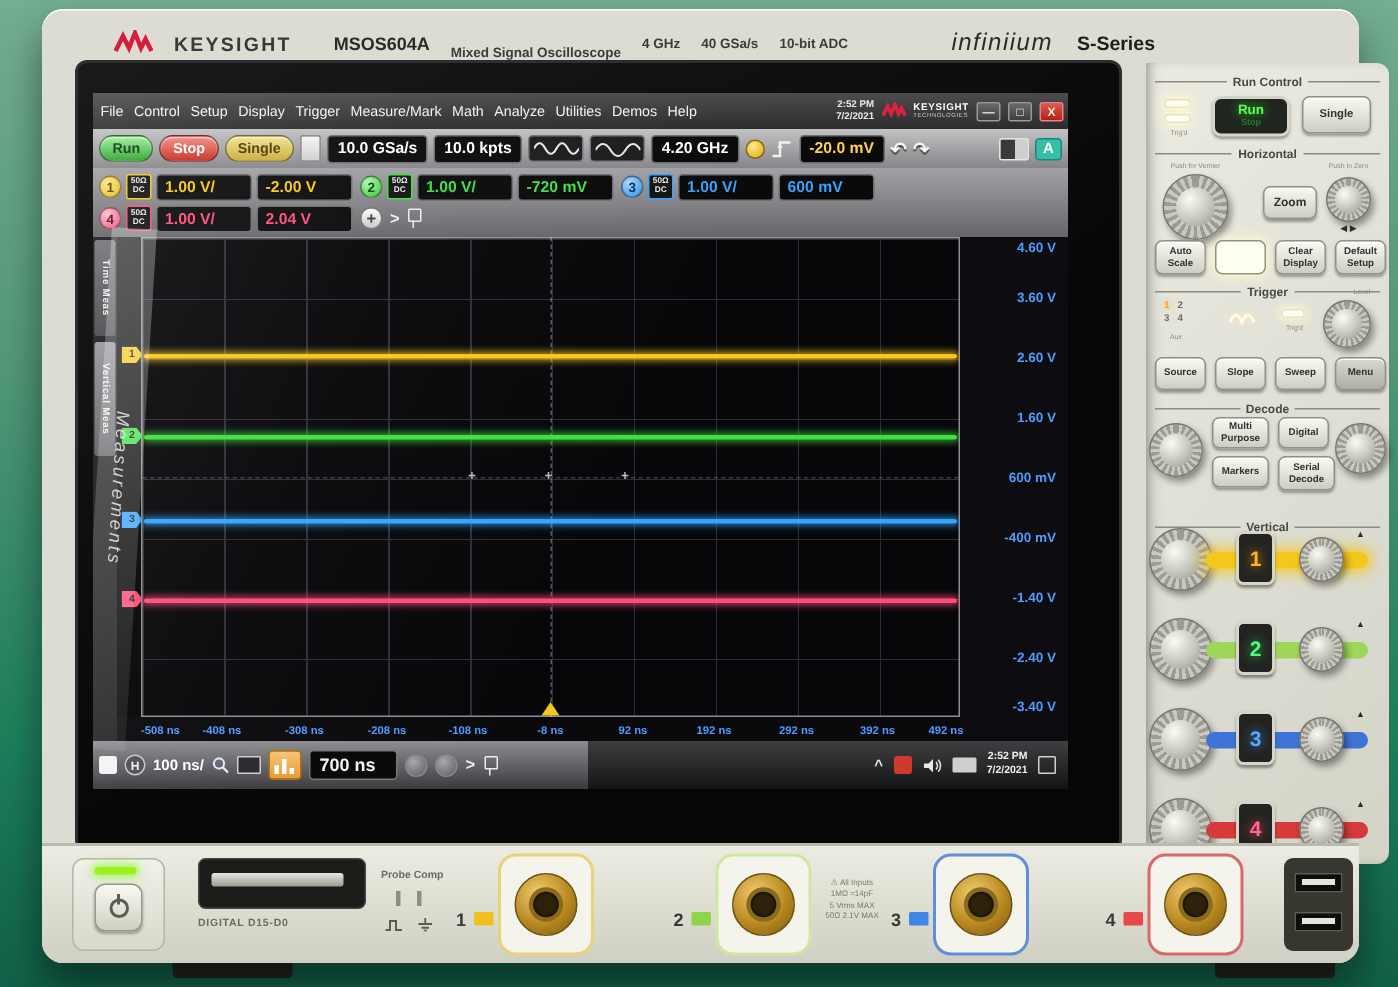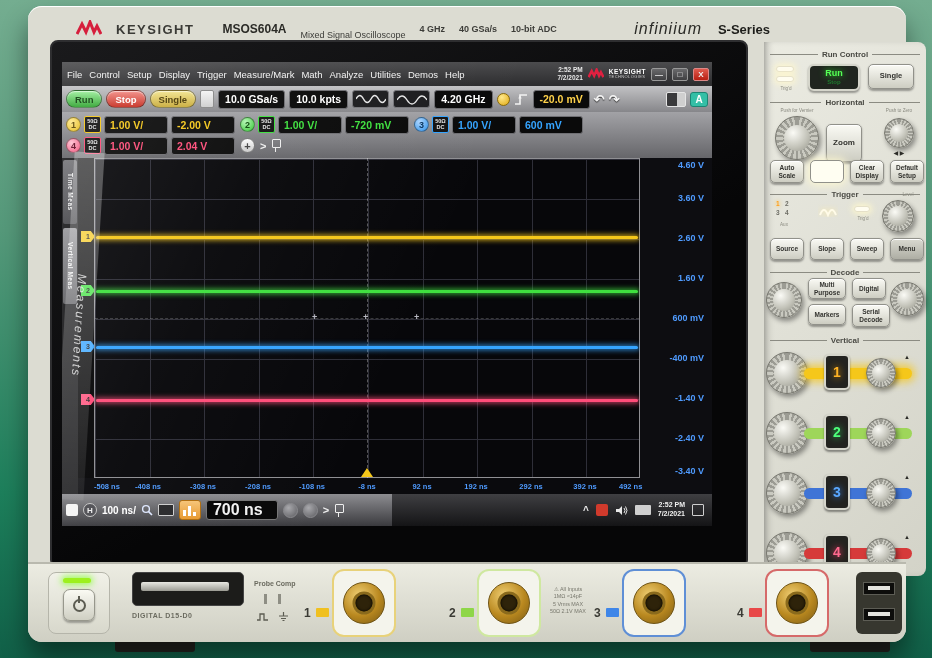--- a/index.html
+++ b/index.html
@@ -11,21 +11,21 @@
   .scope { position:absolute; left:28px; top:6px; width:878px; height:636px; border-radius:14px;
     background:linear-gradient(160deg,#f2f2ea 0%,#dededfb 40%,#d4d4c9 100%);
     background-color:#dcdcd2; box-shadow:0 16px 26px rgba(0,0,0,.45), inset 0 1px 0 #fff; }
   .foot { position:absolute; height:12px; background:#23231f; border-radius:3px; top:640px; }
 
   
   .bezel-row { position:absolute; left:48px; top:10px; right:18px; height:26px; display:flex; align-items:center; gap:14px; }
   .spark { width:26px; height:18px; }
   .brand { font-weight:bold; font-size:13px; letter-spacing:1.5px; color:#3a3a36; }
   .model { font-weight:bold; font-size:12px; color:#2b2b27; margin-left:14px; }
-  .sub { font-size:9px; font-weight:normal; color:#3c3c38;margin-top:12px; }
+  .sub { font-size:9px; font-weight:bold; color:#3c3c38;margin-top:12px; }
   .spec { font-size:9px; font-weight:bold; color:#3c3c38; }
   .series { margin-left:auto; margin-right:118px; display:flex; align-items:baseline; gap:16px; }
   .infiniium { font-size:16px; color:#2b2b27; letter-spacing:1px; font-style:italic; }
   .sseries { font-size:13px; font-weight:bold; color:#1d1d1a; }
 
   
   .screen-bezel { position:absolute; left:22px; top:34px; width:698px; height:528px; border-radius:8px;
     background:linear-gradient(150deg,#1a1a1c,#060607 60%); border:2px solid #2e2e30; }
   .display { position:absolute; left:34px; top:56px; width:650px; height:464px; background:#000; overflow:hidden; }
   .display::after { content:""; position:absolute; inset:0; pointer-events:none;
@@ -132,21 +132,21 @@
   .bb { position:relative; z-index:1; }
   .app-ic { width:12px; height:12px; background:#f4f4f4; border-radius:2px; }
   .hcirc { width:14px; height:14px; border-radius:50%; border:1px solid #c9c9c9; color:#f0f0f0; font-size:8px;
     font-weight:bold; display:flex; align-items:center; justify-content:center; background:#55555a; }
   .hscale { color:#fff; font-size:10px; font-weight:bold; }
   .mon-ic { width:16px; height:12px; border:1px solid #cfcfcf; border-radius:1px; background:#2e2e30; }
   .hist-ic { width:22px; height:20px; background:linear-gradient(#f6c579,#e89b33); border:1px solid #b06f12;
     border-radius:3px; display:flex; align-items:flex-end; justify-content:center; gap:2px; padding:3px; }
   .hist-ic i { display:block; width:3px; background:#fff; }
   .delaybox { height:20px; background:#0a0a0a; border:1px solid #777; border-radius:3px; color:#f2f2f2;
-    font-size:16px; font-weight:bold; display:flex; align-items:center; padding:0 14px 0 6px; }
+    font-size:12px; font-weight:bold; display:flex; align-items:center; padding:0 14px 0 6px; }
   .circ-ic { width:15px; height:15px; border-radius:50%; background:radial-gradient(circle at 35% 30%,#a9a9ad,#5c5c60); border:1px solid #8a8a8e; }
   .tray { margin-left:auto; display:flex; align-items:center; gap:7px; padding-right:4px; }
   .caret { color:#e8e8e8; font-size:10px; font-weight:bold; }
   .red-ic { width:12px; height:12px; background:#d03a2c; border-radius:2px; }
   .kb-ic { width:16px; height:10px; background:#cfcfcf; border-radius:1px; }
   .tray-clock { color:#f0f0f0; font-size:7px; line-height:1.25; text-align:right; font-weight:bold; }
   .notif-ic { width:12px; height:12px; border:1px solid #cfcfcf; border-radius:1px; background:transparent; }
   .pin-ic { position:relative; width:9px; height:13px; }
   .pin-ic::before { content:""; position:absolute; left:1px; top:0; width:7px; height:7px; border:1px solid #eee; border-radius:1px; }
   .pin-ic::after { content:""; position:absolute; left:4px; top:8px; width:1px; height:5px; background:#eee; }
@@ -453,21 +453,21 @@
         <span class="r">Run</span>
         <span class="s">Stop</span>
       </div>
       <div class="pbtn" style="left:104px; top:22px; width:46px; height:25px; font-size:7.5px;">Single</div>
 
       <div class="sec" style="top:56px;">
           <span>Horizontal</span>
         </div>
       <div class="hint" style="left:10px; top:66px; width:46px;">Push for Vernier</div>
       <div class="knob" style="left:11px; top:74px; width:44px; height:44px;"></div>
-      <div class="pbtn" style="left:62px; top:82px; width:36px; height:38px; font-size:8px;">Zoom</div>
+      <div class="pbtn" style="left:78px; top:82px; width:36px; height:22px; font-size:8px;">Zoom</div>
       <div class="hint" style="left:112px; top:66px; width:46px;">Push to Zero</div>
       <div class="knob" style="left:120px; top:76px; width:30px; height:30px;"></div>
       <div class="hint" style="left:120px; top:108px; width:30px; font-size:6px; color:#2b2b27;"><span>◀</span> <span>▶</span></div>
       <div class="pbtn" style="left:6px; top:118px; width:34px; height:23px;">Auto Scale</div>
       <div class="pbtn" style="left:46px; top:118px; width:34px; height:23px; background:#fffef2; box-shadow:0 0 8px 2px rgba(255,250,210,.9);"></div>
       <div class="pbtn" style="left:86px; top:118px; width:34px; height:23px;">Clear Display</div>
       <div class="pbtn" style="left:126px; top:118px; width:34px; height:23px;">Default Setup</div>
 
       <div class="sec" style="top:148px;">
           <span>Trigger</span>
@@ -494,21 +494,21 @@
       <div class="sec" style="top:226px;">
           <span>Decode</span>
         </div>
       <div class="knob" style="left:2px; top:240px; width:36px; height:36px;"></div>
       <div class="pbtn" style="left:44px; top:236px; width:38px; height:21px;">Multi Purpose</div>
       <div class="pbtn" style="left:88px; top:236px; width:34px; height:21px;">Digital</div>
       <div class="pbtn" style="left:44px; top:262px; width:38px; height:21px;">Markers</div>
       <div class="pbtn" style="left:88px; top:262px; width:38px; height:23px;">Serial Decode</div>
       <div class="knob" style="left:126px; top:240px; width:34px; height:34px;"></div>
 
-      <div class="sec" style="top:294px;">
+      <div class="sec" style="top:305px;">
           <span>Vertical</span>
         </div>
 
       <div class="knob" style="left:2px; top:310px; width:42px; height:42px;"></div>
       <div class="vband" style="left:40px; top:326px; width:108px; background:#f5c71a; box-shadow:0 0 9px 3px rgba(245,199,26,.8);"></div>
       <div class="numbtn" style="left:60px; top:312px; color:#ffb325; text-shadow:0 0 7px #ffa500;">1</div>
       <div class="knob" style="left:102px; top:316px; width:30px; height:30px;"></div>
       <div class="tri" style="left:140px; top:312px;">▲</div>
 
       <div class="knob" style="left:2px; top:370px; width:42px; height:42px;"></div>

